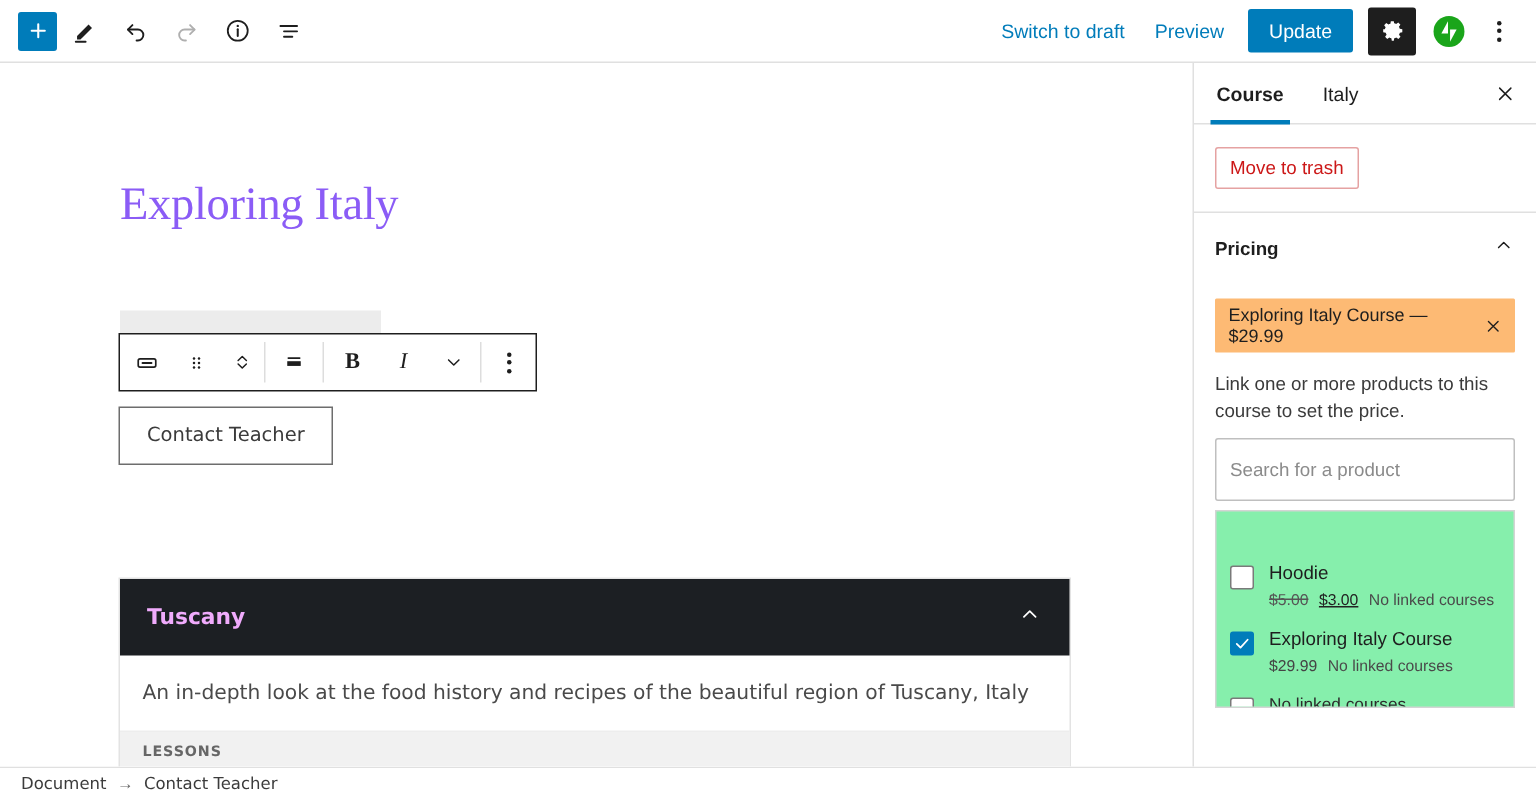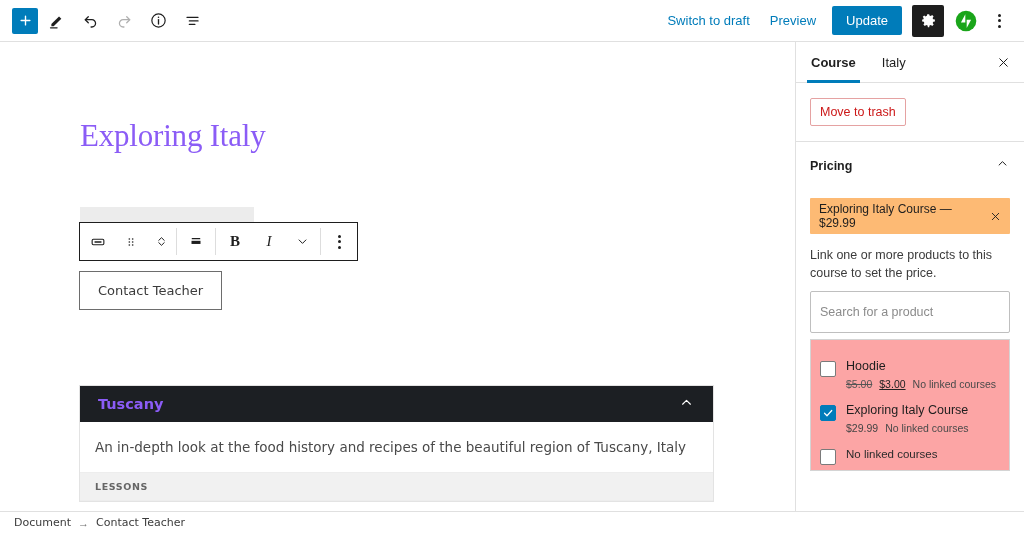--- a/index.html
+++ b/index.html
@@ -148,22 +148,22 @@
 
   
   .module {
     position: absolute; left: 79px; top: 343px;
     width: 635px;
     border: 1px solid #e3e3e3;
     background: #fff;
   }
   .module-head {
     background: #1c1f23;
-    color: #8b5cf6;
-    height: 36px;
+    color: #f0abfc;
+    height: 51px;
     display: flex; align-items: center; justify-content: space-between;
     padding: 0 18px;
     cursor: pointer;
   }
   .module-title { font-family: "DejaVu Sans", sans-serif; font-size: 14.5px; font-weight: 700; }
   .module-desc {
     padding: 17px 17px 17px 15px;
     font-family: "DejaVu Sans", sans-serif;
     font-size: 13.5px; color: #4a4a4a;
     border-bottom: 1px solid #ededed;
@@ -252,24 +252,24 @@
     padding: 0 9px;
     font-size: 12.5px; color: #1e1e1e;
     font-family: "Liberation Sans", sans-serif;
     background: #fff;
   }
   .search-input::placeholder { color: #8b8b8b; }
 
   .results {
     margin-top: 6px;
     border: 1px solid #d4d4d4;
-    background: #fca5a5;
+    background: #86efac;
     height: 132px;
     overflow: hidden;
-    padding: 0 9px;
+    padding: 15px 9px;
     position: relative;
   }
   .result-row { display: flex; align-items: flex-start; padding: 7px 0 6px 0; }
   .result-row.clipped { height: 12px; padding: 0; overflow: hidden; position: relative; }
   .cbox {
     width: 16px; height: 16px; min-width: 16px;
     border: 1px solid #7a7a7a; border-radius: 2px;
     background: #fff; margin-right: 10px; margin-top: 2px;
     display: flex; align-items: center; justify-content: center;
     cursor: pointer;

